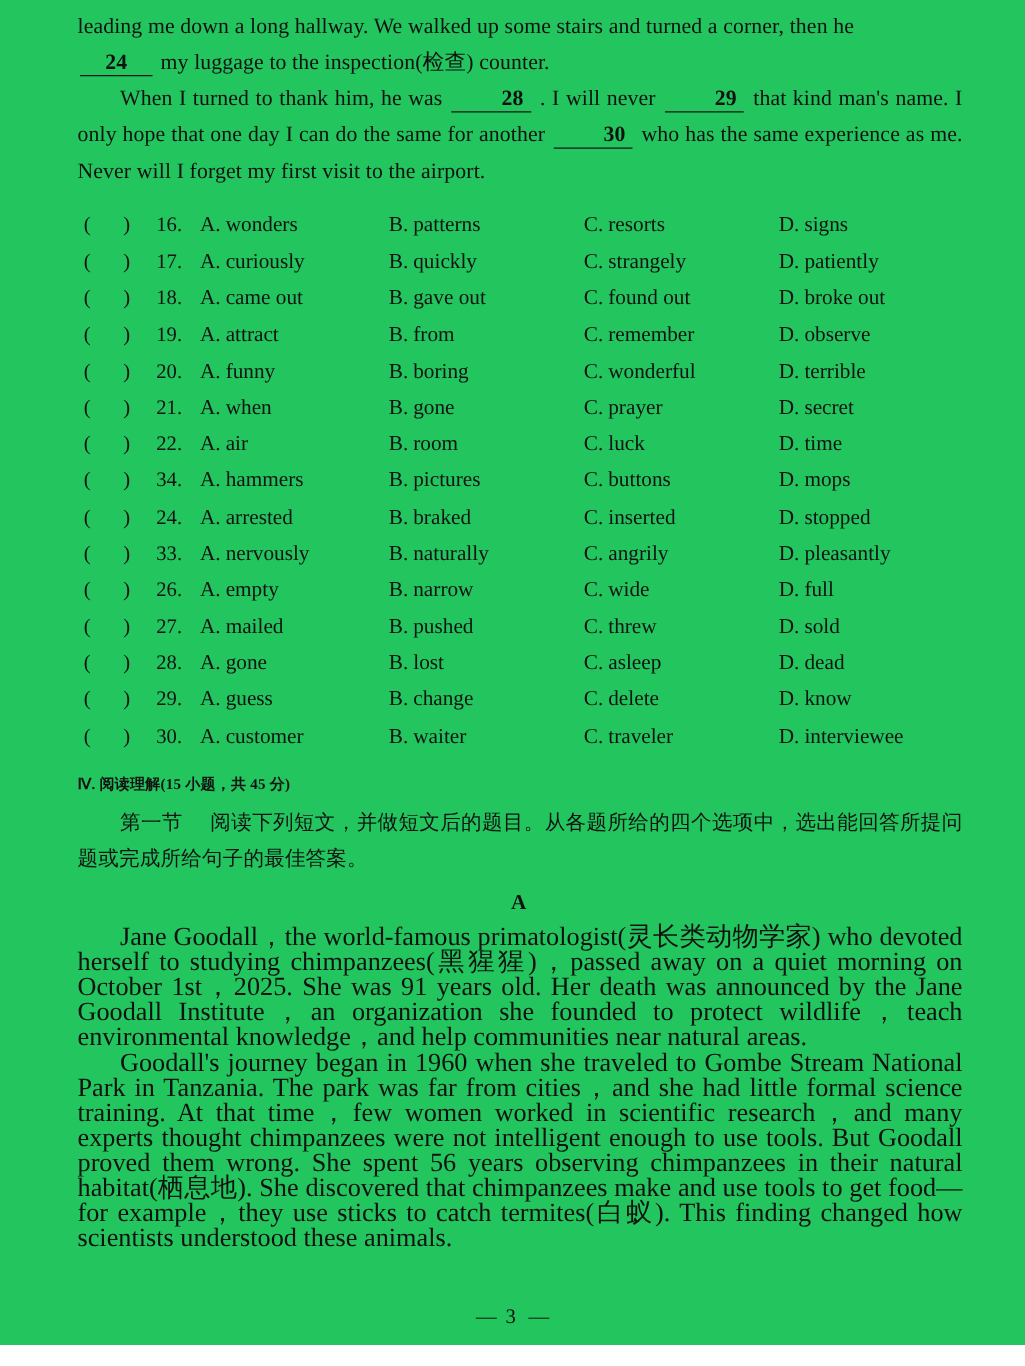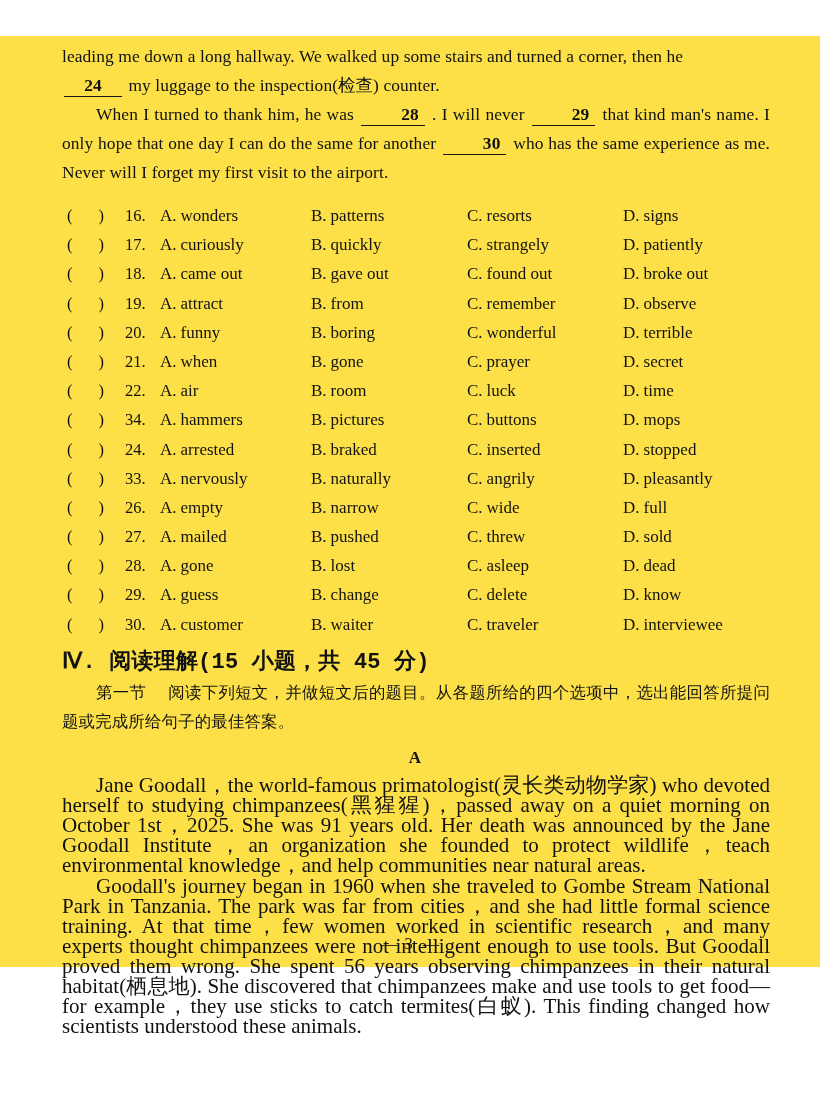--- a/index.html
+++ b/index.html
@@ -11,25 +11,24 @@
     height: 1093px;
     background: #ffffff;
     font-family: "Liberation Serif", "DejaVu Serif", serif;
     color: #121212;
     overflow: hidden;
     position: relative;
   }
   .page {
     position: relative;
     width: 820px;
-    height: 931px;
+    height: 1076px;
     box-sizing: border-box;
     padding: 0 50px 0 62px;
-    background: #fde047;
-    margin-top: 36px;
+    background: #22c55e;
   }
 
   
   .para {
     font-size: 17.4px;
     line-height: 29px;
     text-align: justify;
     text-justify: inter-word;
     letter-spacing: 0.1px;
     margin: 0;
@@ -81,36 +80,36 @@
     top: 0;
   }
   .opt-a { left: 98px; }
   .opt-b { left: 249px; }
   .opt-c { left: 405px; }
   .opt-d { left: 561px; }
   .opt .ltr { margin-right: 4px; }
 
   
   .cn-head {
-    font-family: Liberation Mono, monospace;
-    font-size: 22px;
+    font-family: Liberation Serif, serif;
+    font-size: 12px;
     font-weight: bold;
     line-height: 28px;
     margin: 10px 0 0 0;
     letter-spacing: 0.2px;
   }
   .cn-para {
     font-family: "DejaVu Sans", "Liberation Sans", sans-serif;
     font-size: 16.4px;
     line-height: 29px;
     text-align: justify;
     margin: 2px 0 0 0;
     letter-spacing: 0.2px;
   }
-  .cn-para.indent { text-indent: 34px; font-family: Liberation Mono, monospace; }
+  .cn-para.indent { text-indent: 34px; }
   .cn-sp { display: inline-block; width: 22px; }
 
   .passage-label {
     text-align: center;
     font-size: 17px;
     font-weight: bold;
     line-height: 30px;
     margin: 6px 0 2px 0;
     padding-right: 2px;
   }

